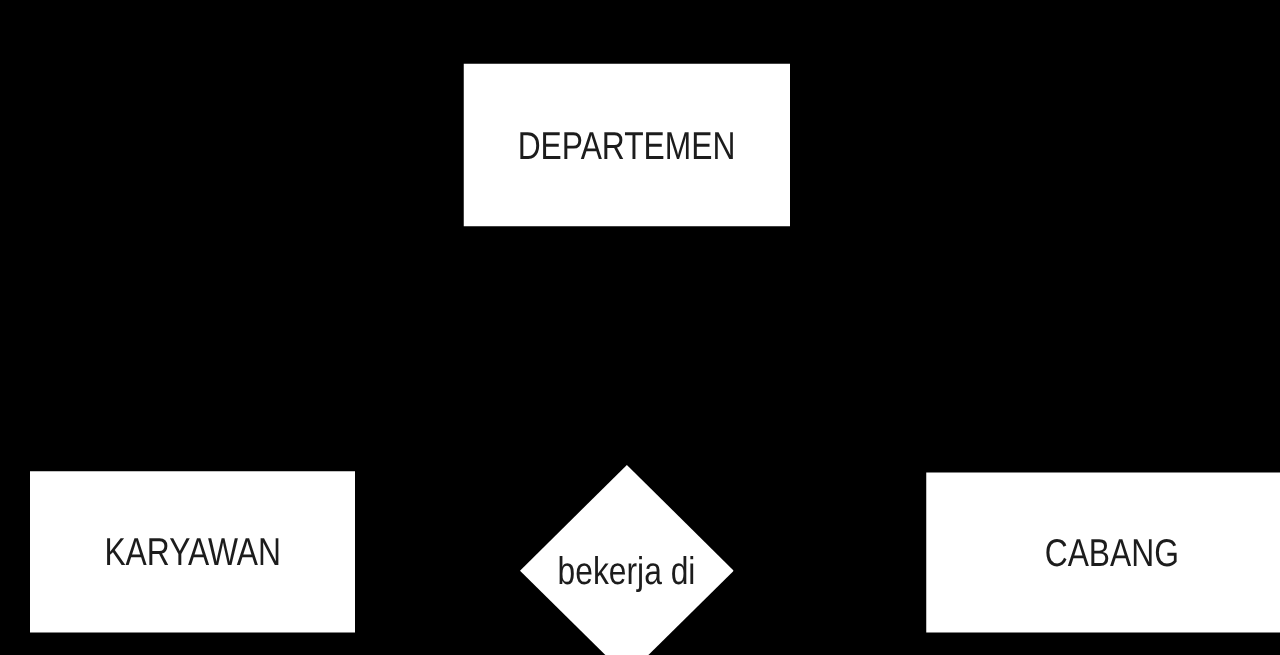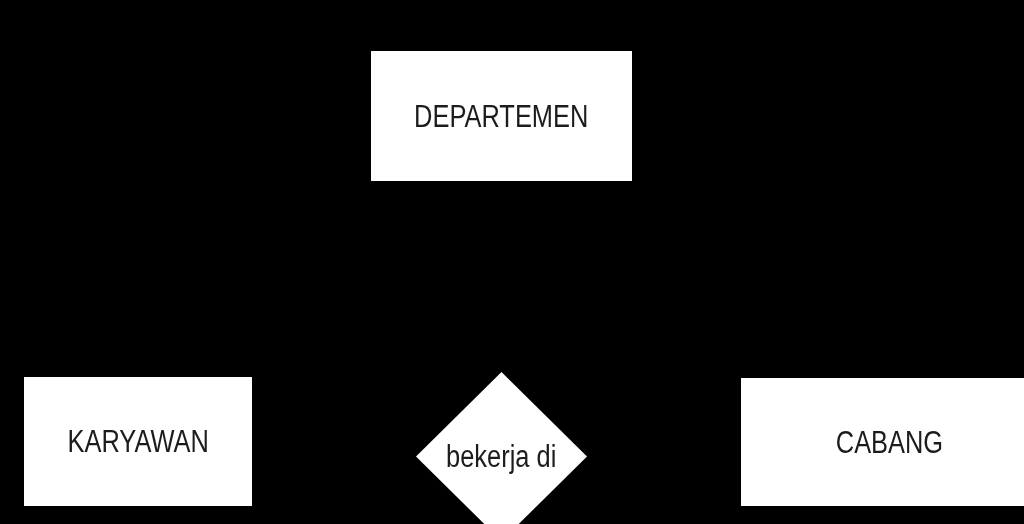--- a/index.html
+++ b/index.html
@@ -31,21 +31,21 @@
   }
   .shape-label {
     color: #1c1c1c;
     font-size: 31px;
     line-height: 1;
     white-space: nowrap;
     transform: scaleX(0.82);
     transform-origin: center;
   }
   .entity-departemen { left: 371px; top: 23px;  width: 261px; height: 130px; }
-  .entity-karyawan   { left: 24px;  top: 349px; width: 228px; height: 129px; }
+  .entity-karyawan   { left: 24px;  top: 349px; width: 260px; height: 129px; }
   .entity-cabang     { left: 741px; top: 350px; width: 297px; height: 128px; }
   .relationship-bekerja-di { left: 416px; top: 344px; width: 171px; height: 169px; }
 </style>
 </head>
 <body>
 
 <div class="canvas">
 
   <div class="shape entity entity-departemen">
     <span class="shape-label">DEPARTEMEN</span>

